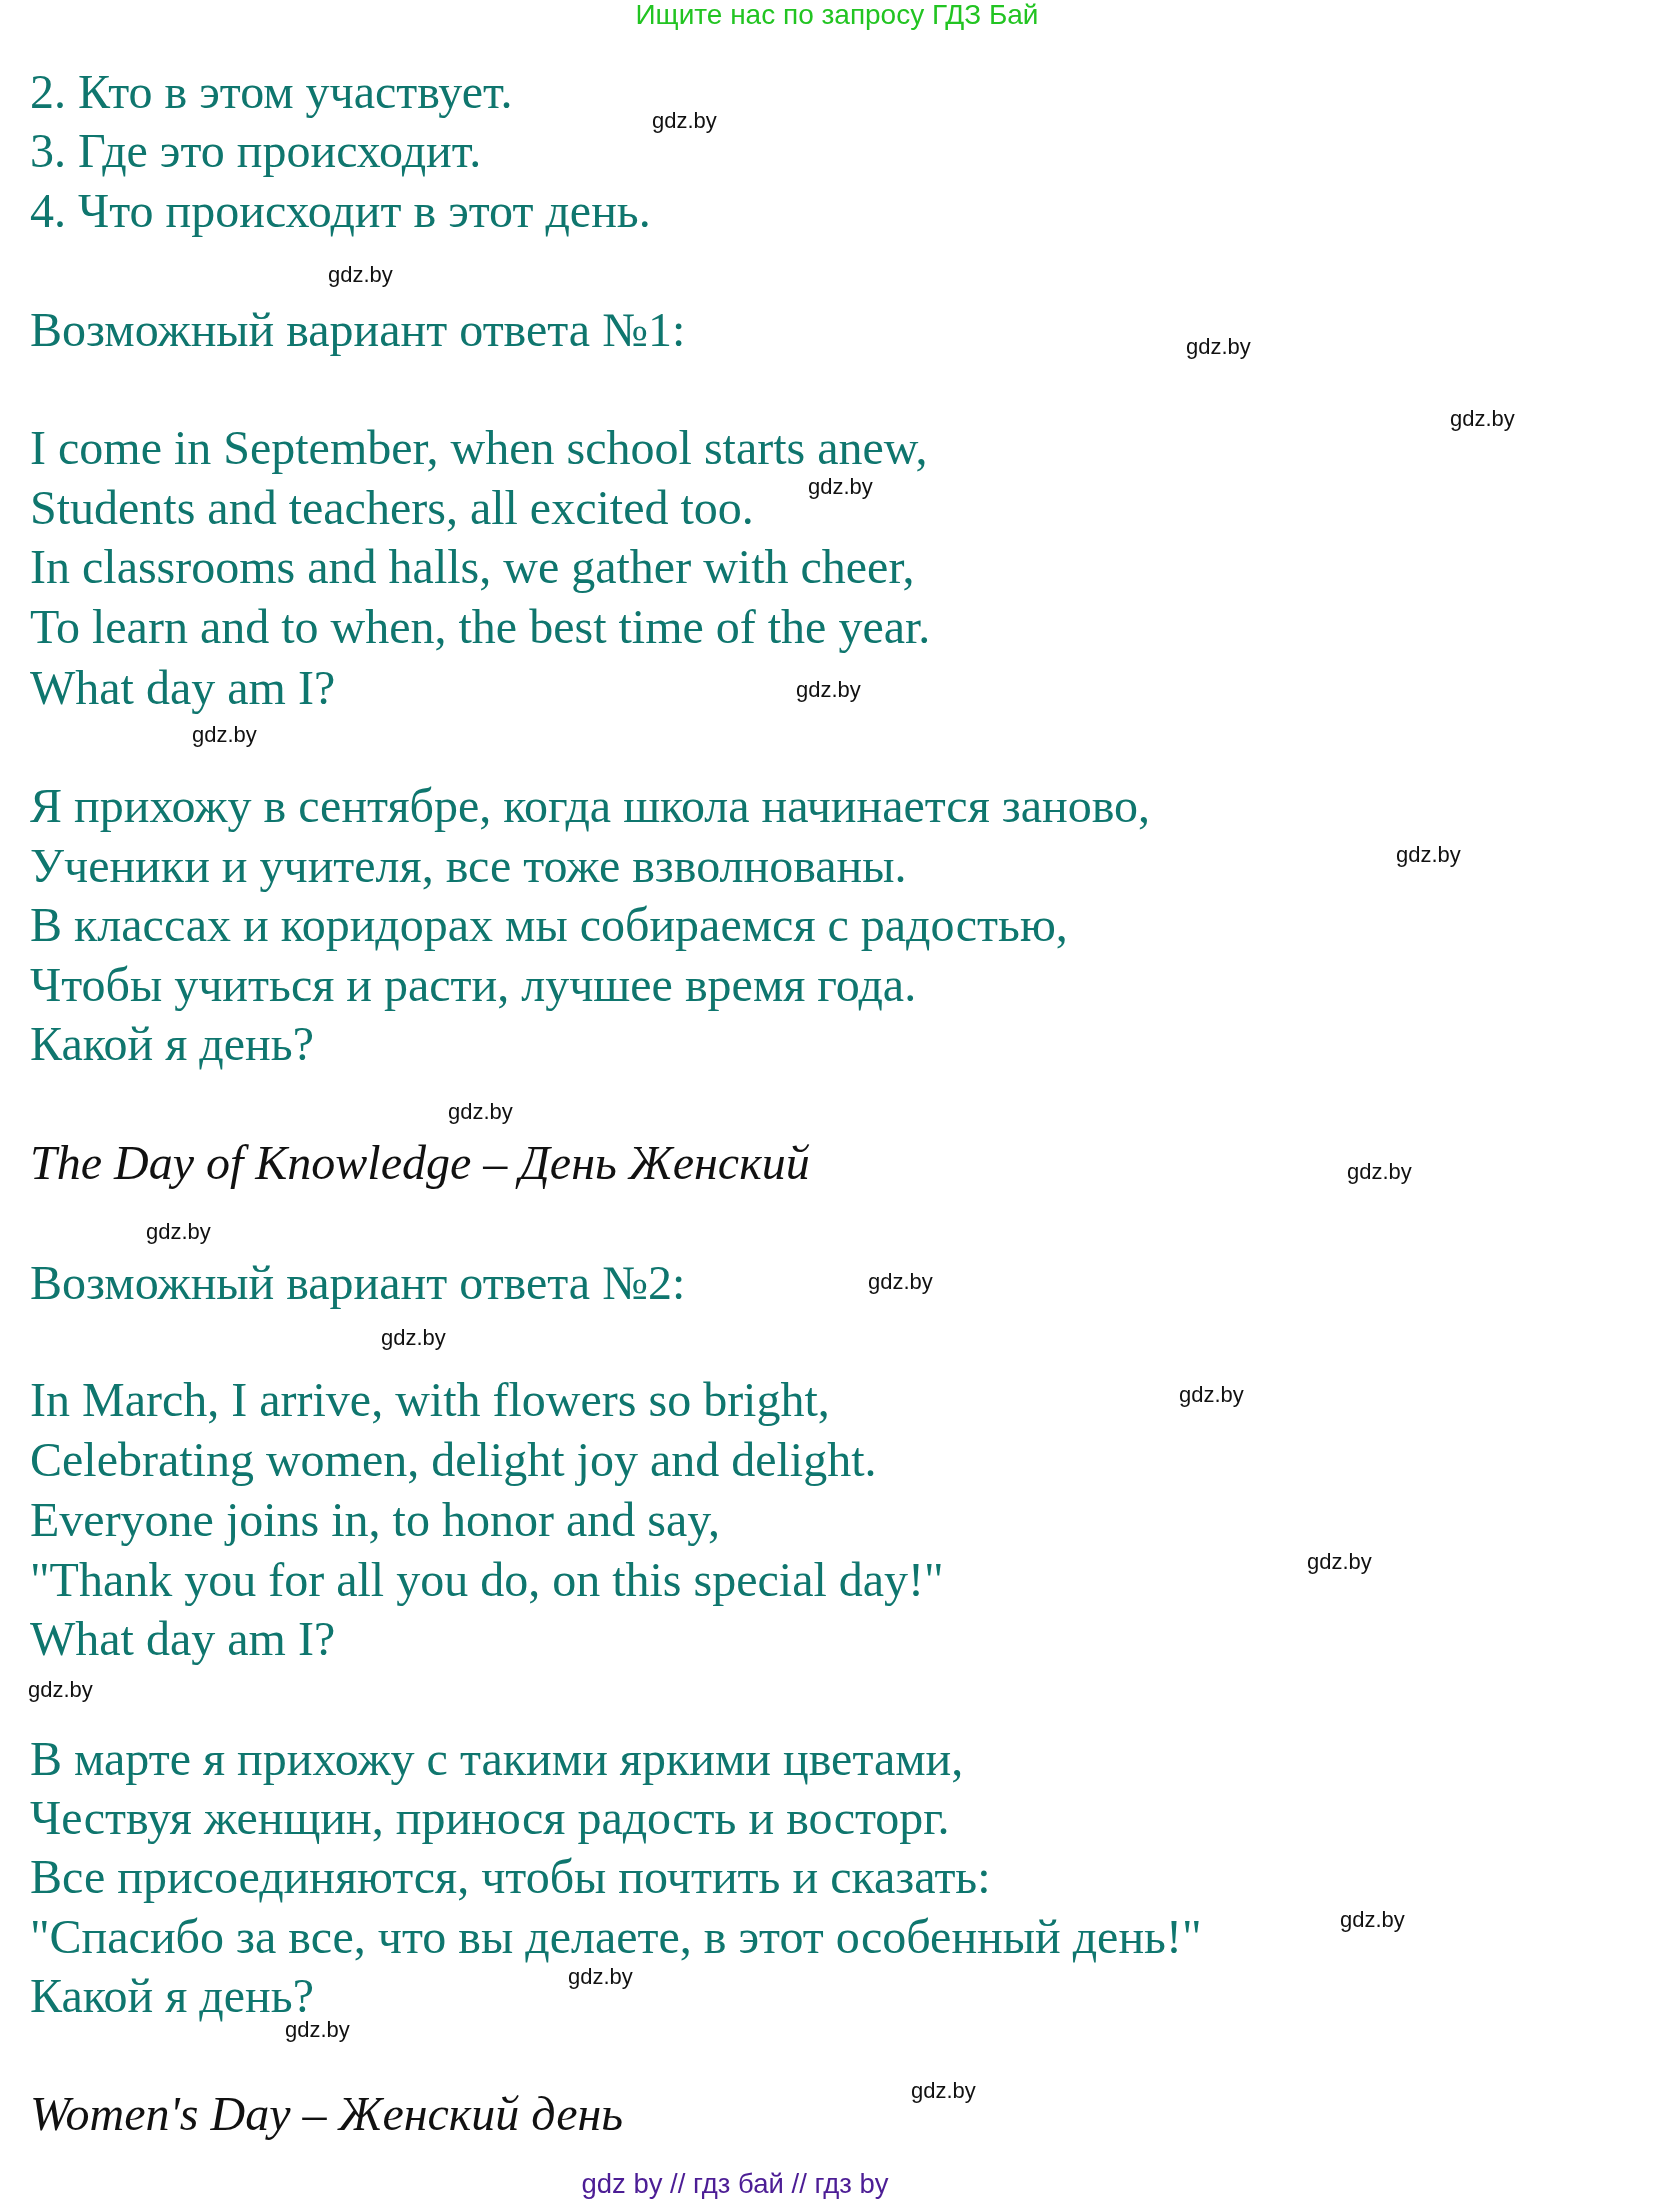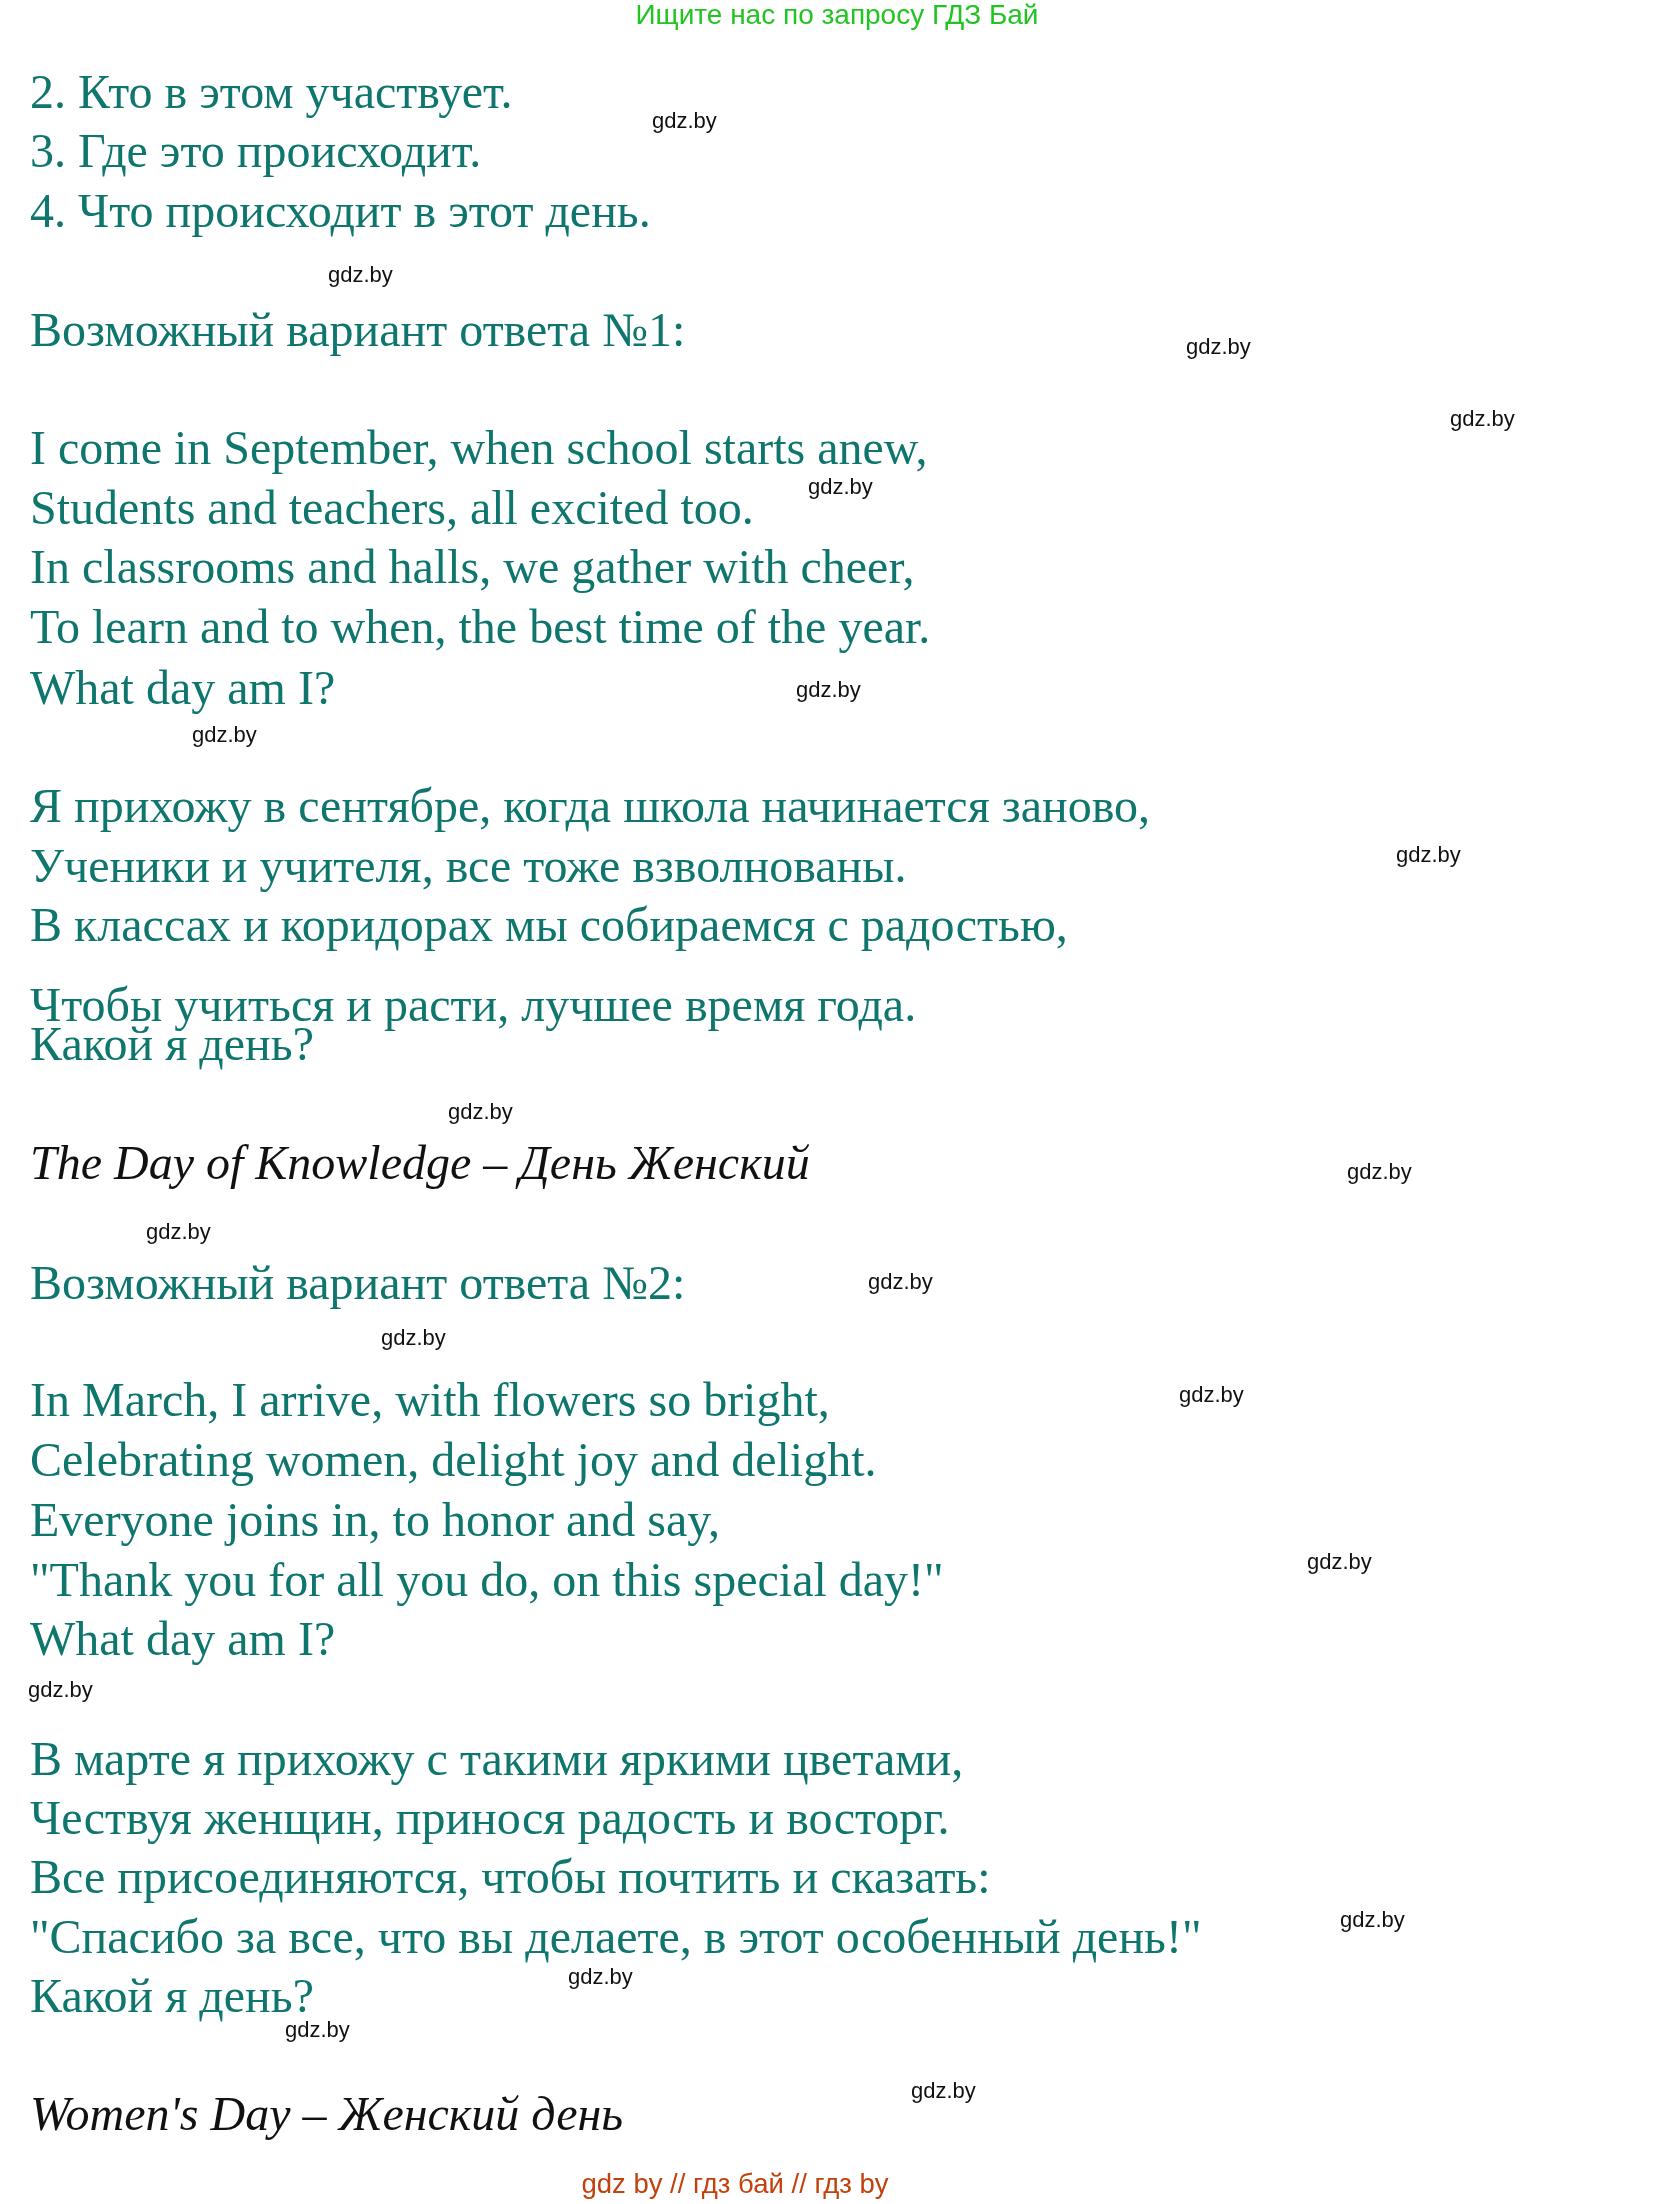--- a/index.html
+++ b/index.html
@@ -13,21 +13,21 @@
     position: absolute; left: 30px; white-space: nowrap; color: #0f766e;
     font-family: "Liberation Serif", serif; font-size: 48px; line-height: 53px;
   }
   .answer { font-style: italic; color: #111; }
   .wm {
     position: absolute; white-space: nowrap; color: #111;
     font-family: "Liberation Sans", sans-serif; font-size: 22px; line-height: 28px;
   }
   .footer {
     position: absolute; left: 0; width: 1470px; top: 2169px; text-align: center;
-    color: #c2410c; font-family: "Liberation Sans", sans-serif; font-size: 27.5px; line-height: 30px;
+    color: #4c1d95; font-family: "Liberation Sans", sans-serif; font-size: 27.5px; line-height: 30px;
   }
 </style>
 </head>
 <body>
 
 <div class="header">Ищите нас по запросу ГДЗ Бай</div>
 
 <div class="line" style="top:65px">2. Кто в этом участвует.</div>
 <div class="line" style="top:124px">3. Где это происходит.</div>
 <div class="line" style="top:184px">4. Что происходит в этот день.</div>
@@ -36,21 +36,21 @@
 
 <div class="line" style="top:421px">I come in September, when school starts anew,</div>
 <div class="line" style="top:481px">Students and teachers, all excited too.</div>
 <div class="line" style="top:540px">In classrooms and halls, we gather with cheer,</div>
 <div class="line" style="top:600px">To learn and to when, the best time of the year.</div>
 <div class="line" style="top:661px">What day am I?</div>
 
 <div class="line" style="top:779px">Я прихожу в сентябре, когда школа начинается заново,</div>
 <div class="line" style="top:839px">Ученики и учителя, все тоже взволнованы.</div>
 <div class="line" style="top:898px">В классах и коридорах мы собираемся с радостью,</div>
-<div class="line" style="top:978px">Чтобы учиться и расти, лучшее время года.</div>
+<div class="line" style="top:958px">Чтобы учиться и расти, лучшее время года.</div>
 <div class="line" style="top:1017px">Какой я день?</div>
 
 <div class="line answer" style="top:1136px">The Day of Knowledge – День Женский</div>
 
 <div class="line" style="top:1256px">Возможный вариант ответа №2:</div>
 
 <div class="line" style="top:1373px">In March, I arrive, with flowers so bright,</div>
 <div class="line" style="top:1433px">Celebrating women, delight joy and delight.</div>
 <div class="line" style="top:1493px">Everyone joins in, to honor and say,</div>
 <div class="line" style="top:1553px">"Thank you for all you do, on this special day!"</div>

